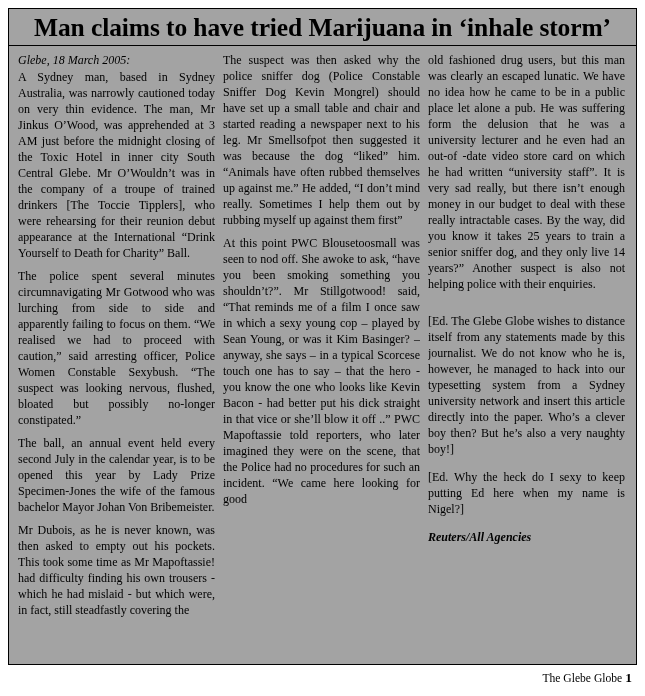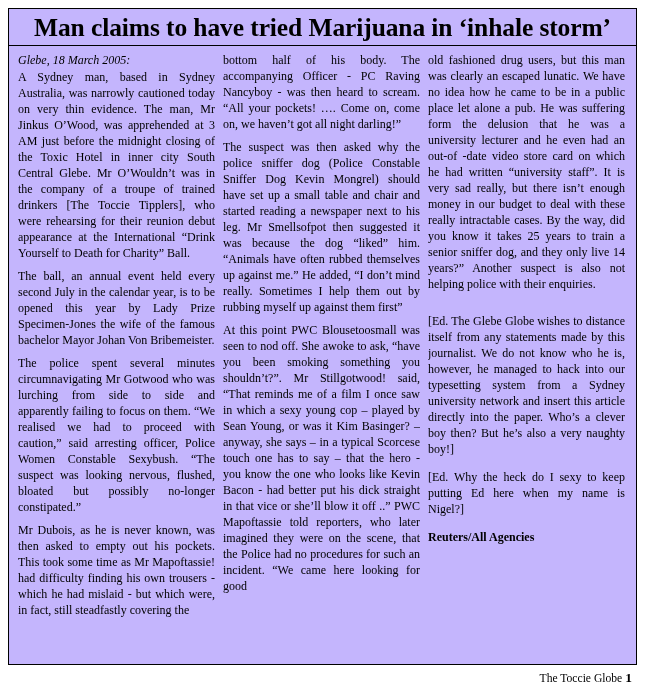--- a/index.html
+++ b/index.html
@@ -21,21 +21,21 @@
     box-sizing: border-box;
   }
   .article-box {
     position: absolute;
     left: 8px;
     top: 8px;
     width: 629px;
     height: 657px;
     box-sizing: border-box;
     border: 1.5px solid #000000;
-    background: #c4b5fd;
+    background: #a3a3a3;
     padding: 0;
     overflow: hidden;
   }
   .headline-wrap {
     padding: 5px 10px 3px 10px;
     border-bottom: 1.2px solid #000000;
   }
   .headline {
     font-family: "Liberation Serif", "DejaVu Serif", serif;
     font-weight: bold;
@@ -78,20 +78,21 @@
     font-style: italic;
     text-align: left !important;
     margin-bottom: 1px !important;
   }
   .byline-name {
     font-weight: bold;
     text-align: left !important;
   }
   .agency {
     font-weight: bold;
+    font-style: italic;
     text-align: left !important;
   }
   .ed-note {
     text-align: justify;
   }
   .spacer-sm { height: 5px; }
   .spacer-md { height: 14px; }
   .footer {
     position: absolute;
     left: 8px;
@@ -118,42 +119,41 @@
 
     <div class="headline-wrap">
       <h1 class="headline">Man claims to have tried Marijuana in ‘inhale storm’</h1>
     </div>
 
     <div class="columns">
 
       <div class="col">
         <p class="dateline">Glebe, 18 March 2005:</p>
         <p>A Sydney man, based in Sydney Australia, was narrowly cautioned today on very thin evidence. The man, Mr Jinkus O’Wood, was apprehended at 3 AM just before the midnight closing of the Toxic Hotel in inner city South Central Glebe. Mr O’Wouldn’t was in the company of a troupe of trained drinkers [The Toccie Tipplers], who were rehearsing for their reunion debut appearance at the International “Drink Yourself to Death for Charity” Ball.</p>
+        <p>The police spent several minutes circumnavigating Mr Gotwood who was lurching from side to side and apparently failing to focus on them. “We realised we had to proceed with caution,” said arresting officer, Police Women Constable Sexybush. “The suspect was looking nervous, flushed, bloated but possibly no-longer constipated.”</p>
         <p>The ball, an annual event held every second July in the calendar year, is to be opened this year by Lady Prize Specimen-Jones the wife of the famous bachelor Mayor Johan Von Bribemeister.</p>
-        <p>The police spent several minutes circumnavigating Mr Gotwood who was lurching from side to side and apparently failing to focus on them. “We realised we had to proceed with caution,” said arresting officer, Police Women Constable Sexybush. “The suspect was looking nervous, flushed, bloated but possibly no-longer constipated.”</p>
         <p>Mr Dubois, as he is never known, was then asked to empty out his pockets. This took some time as Mr Mapoftassie! had difficulty finding his own trousers - which he had mislaid - but which were, in fact, still steadfastly covering the</p>
       </div>
 
       <div class="col">
-        <p>bottom half of his body. The accompanying Officer - PC Raving Nancyboy - was then heard to scream. “All your pockets! …. Come on, come on, we haven’t got all night darling!”</p>
         <p>The suspect was then asked why the police sniffer dog (Police Constable Sniffer Dog Kevin Mongrel) should have set up a small table and chair and started reading a newspaper next to his leg. Mr Smellsofpot then suggested it was because the dog “liked” him. “Animals have often rubbed themselves up against me.” He added, “I don’t mind really. Sometimes I help them out by rubbing myself up against them first”</p>
         <p>At this point PWC Blousetoosmall was seen to nod off. She awoke to ask, “have you been smoking something you shouldn’t?”. Mr Stillgotwood! said, “That reminds me of a film I once saw in which a sexy young cop – played by Sean Young, or was it Kim Basinger? – anyway, she says – in a typical Scorcese touch one has to say – that the hero - you know the one who looks like Kevin Bacon - had better put his dick straight in that vice or she’ll blow it off ..” PWC Mapoftassie told reporters, who later imagined they were on the scene, that the Police had no procedures for such an incident. “We came here looking for good</p>
       </div>
 
       <div class="col">
         <p>old fashioned drug users, but this man was clearly an escaped lunatic. We have no idea how he came to be in a public place let alone a pub. He was suffering form the delusion that he was a university lecturer and he even had an out-of -date video store card on which he had written “university staff”. It is very sad really, but there isn’t enough money in our budget to deal with these really intractable cases. By the way, did you know it takes 25 years to train a senior sniffer dog, and they only live 14 years?” Another suspect is also not helping police with their enquiries.</p>
         <div class="spacer-md"></div>
         <p class="ed-note">[Ed. The Glebe Globe wishes to distance itself from any statements made by this journalist. We do not know who he is, however, he managed to hack into our typesetting system from a Sydney university network and insert this article directly into the paper. Who’s a clever boy then? But he’s also a very naughty boy!]</p>
         <div class="spacer-sm"></div>
         <p class="ed-note">[Ed. Why the heck do I sexy to keep putting Ed here when my name is Nigel?]</p>
         <div class="spacer-sm"></div>
         <p class="agency">Reuters/All Agencies</p>
       </div>
 
     </div>
 
   </div>
 
   <div class="footer">
-    <span>The Toccie Globe</span><span class="pagenum">1</span>
+    <span>The Glebe Globe</span><span class="pagenum">1</span>
   </div>
 
 </div>
 
 </body></html>

